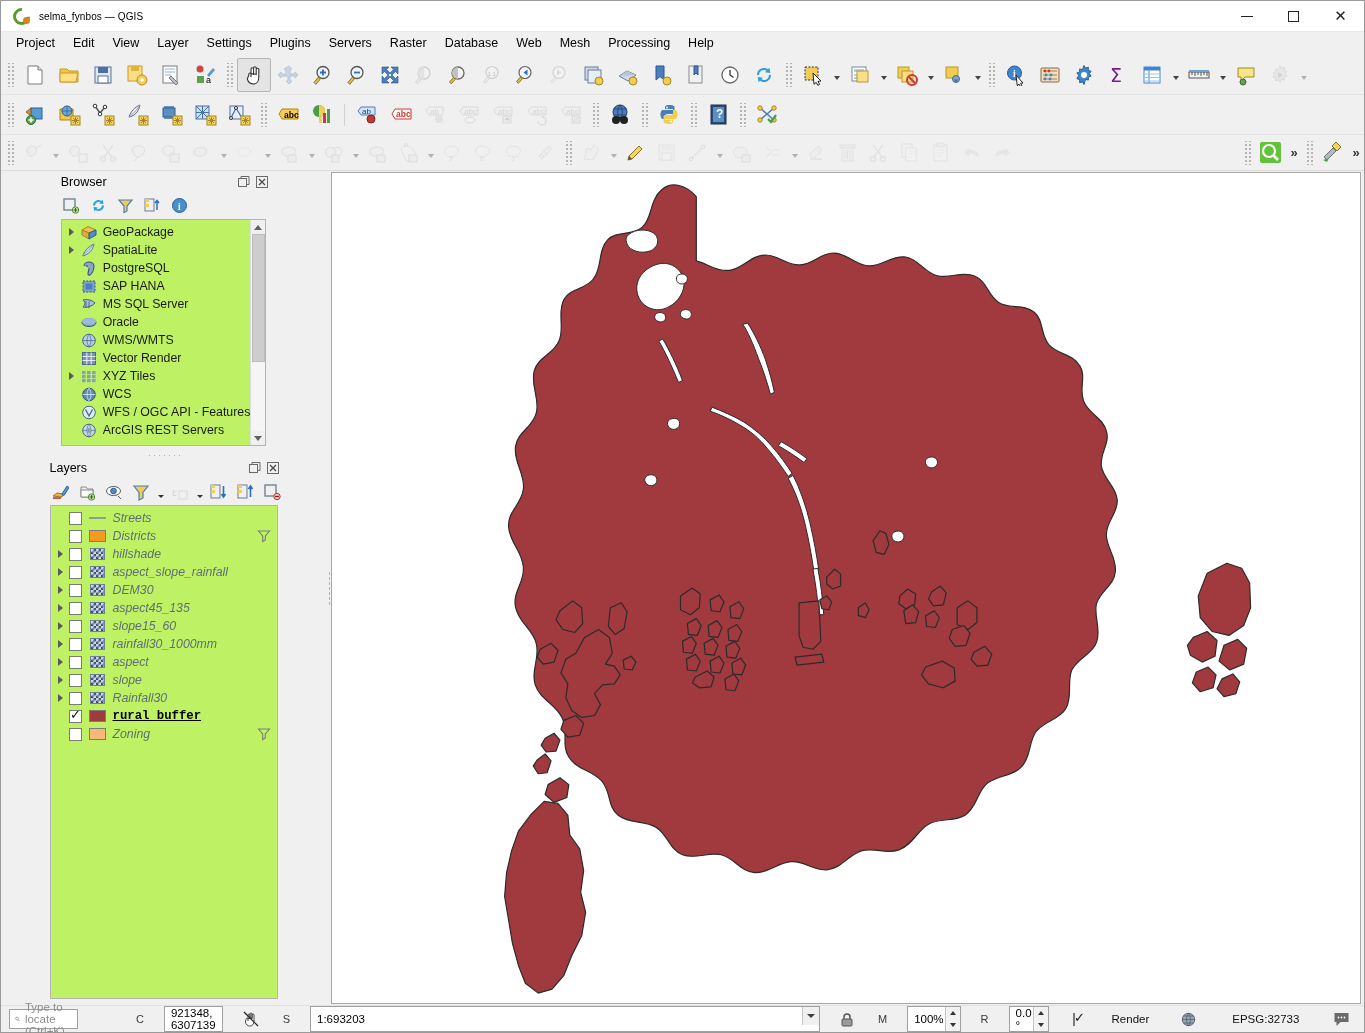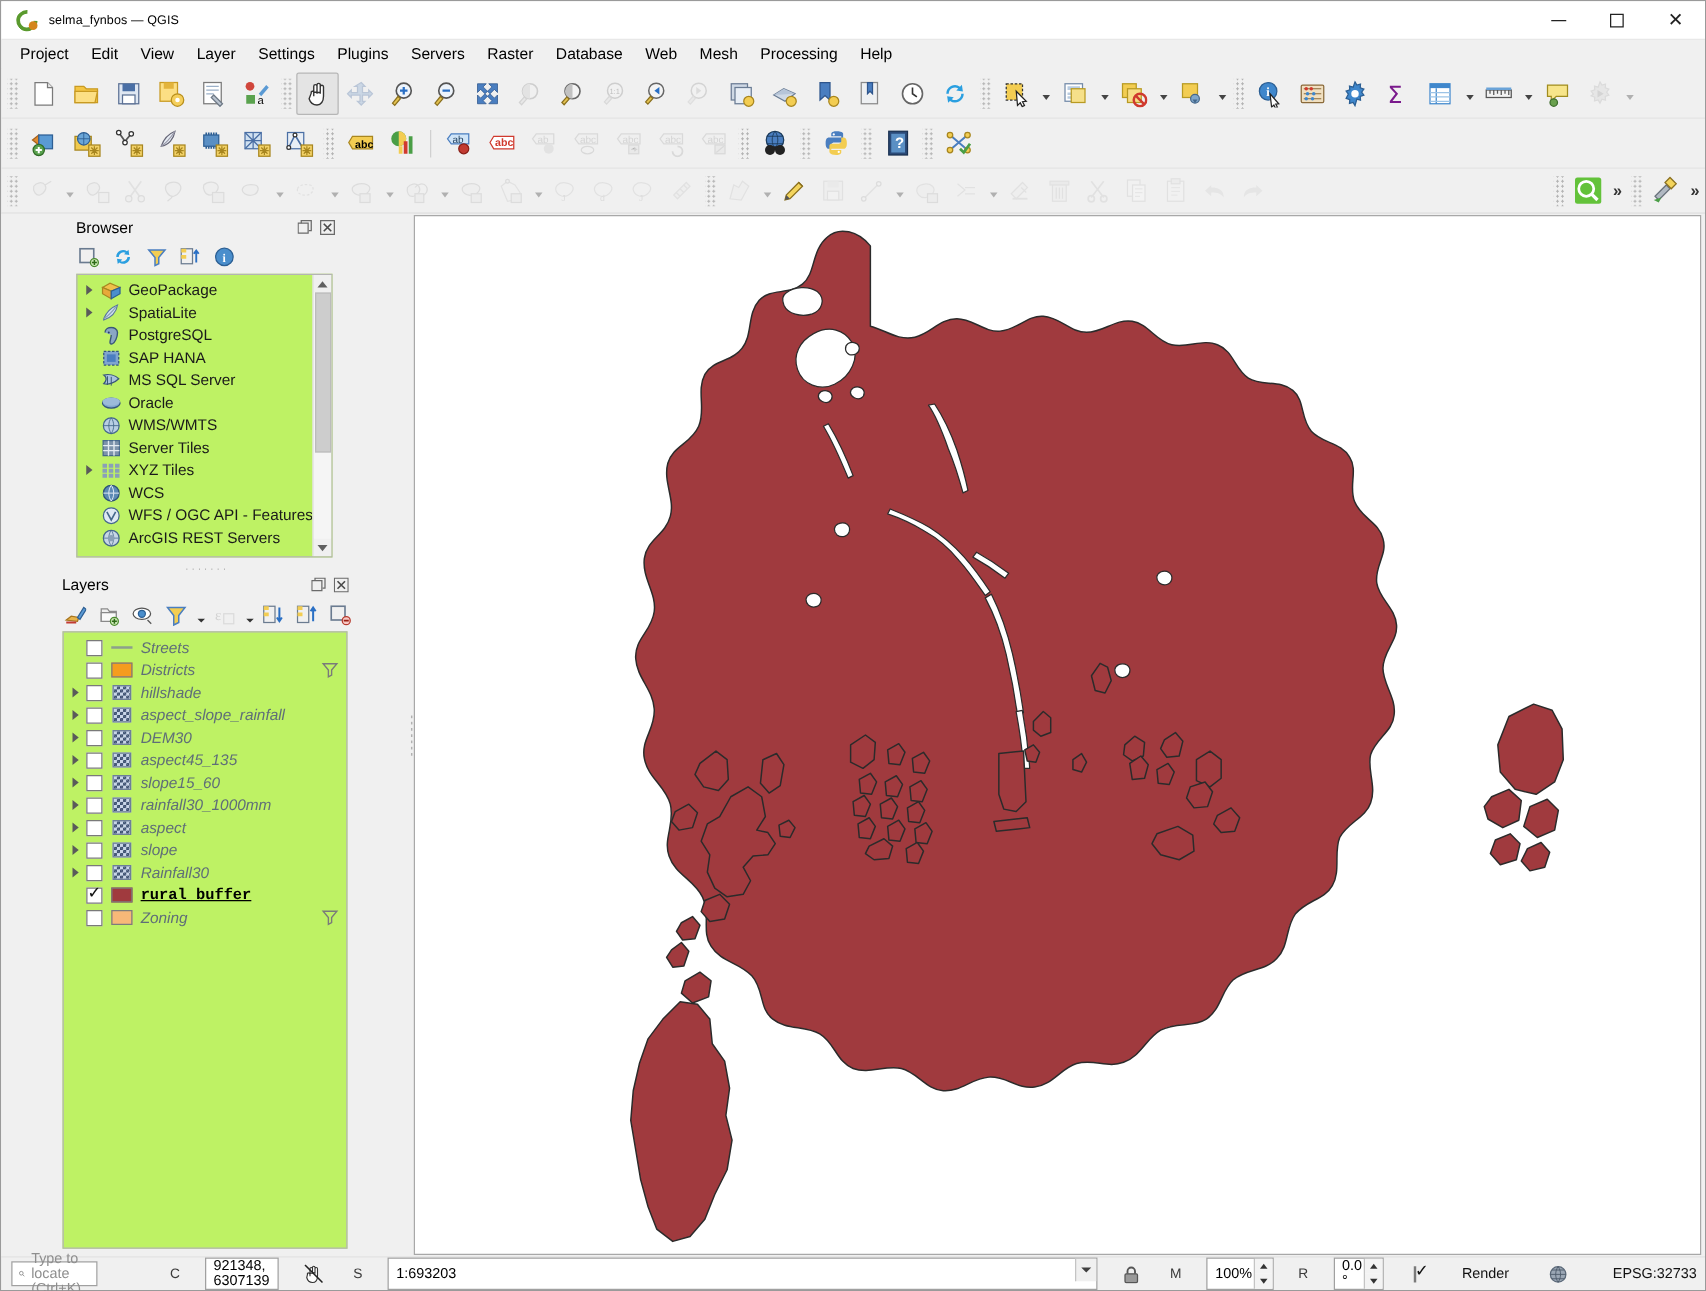--- a/index.html
+++ b/index.html
@@ -250,21 +250,21 @@
     width: 200px; height: 20px; background: #fff; border: 1px solid #a0a0a0;
     display: flex; align-items: center; padding: 0 5px; margin-left: 4px;
   }
   .locator .ph { color: #8e8e8e; font-size: 11.5px; margin-left: 5px; }
   .sb-lbl { font-size: 11px; color: #3a3a3a; margin: 0 4px; white-space: nowrap; }
   .sb-field {
     height: 20px; background: #fff; border: 1px solid #a0a0a0;
     display: flex; align-items: center; padding: 12px 6px; font-size: 11.5px; color: #000;
   }
   .sb-coord { width: 100px; justify-content: flex-start; }
-  .sb-scale { flex: 0 0 auto; width: 568px; position: relative; padding-right: 18px; }
+  .sb-scale { flex: 0 0 auto; width: 510px; position: relative; padding-right: 18px; }
   .sb-combo-arrow {
     position: absolute; right: 0; top: 0; width: 17px; height: 18px;
     display: flex; align-items: center; justify-content: center; background: #f0f0f0;
     border-left: 1px solid #c4c4c4;
   }
   .sb-combo-arrow::after {
     content: ""; border-left: 4px solid transparent; border-right: 4px solid transparent;
     border-top: 4px solid #404040;
   }
   .sb-spin { width: 70px; position: relative; padding-right: 16px; }
@@ -1114,21 +1114,21 @@
                 <span class="tree-label">WMS/WMTS</span>
               </div>
               <div class="tree-row">
                 <span class="expander"></span>
                 <span class="tree-icon">
                   <svg width="16" height="15" viewBox="0 0 16 15">
                     <rect x="1.5" y="1.5" width="13" height="12" fill="#7d93ab" stroke="#45688c"></rect>
                     <path d="M5.8 1.5v12M10.2 1.5v12M1.5 5.5h13M1.5 9.5h13" stroke="#e4ebf2" stroke-width="1.1"></path>
                   </svg>
                 </span>
-                <span class="tree-label">Server Tiles</span>
+                <span class="tree-label">Vector Render</span>
               </div>
               <div class="tree-row">
                 <span class="expander has"></span>
                 <span class="tree-icon">
                   <svg width="16" height="15" viewBox="0 0 16 15">
                     <g fill="#8aa0b8">
                       <rect x="1" y="2" width="3.6" height="3.2"></rect>
                       <rect x="6" y="2" width="3.6" height="3.2"></rect>
                       <rect x="11" y="2" width="3.6" height="3.2"></rect>
                       <rect x="1" y="6" width="3.6" height="3.2"></rect>

